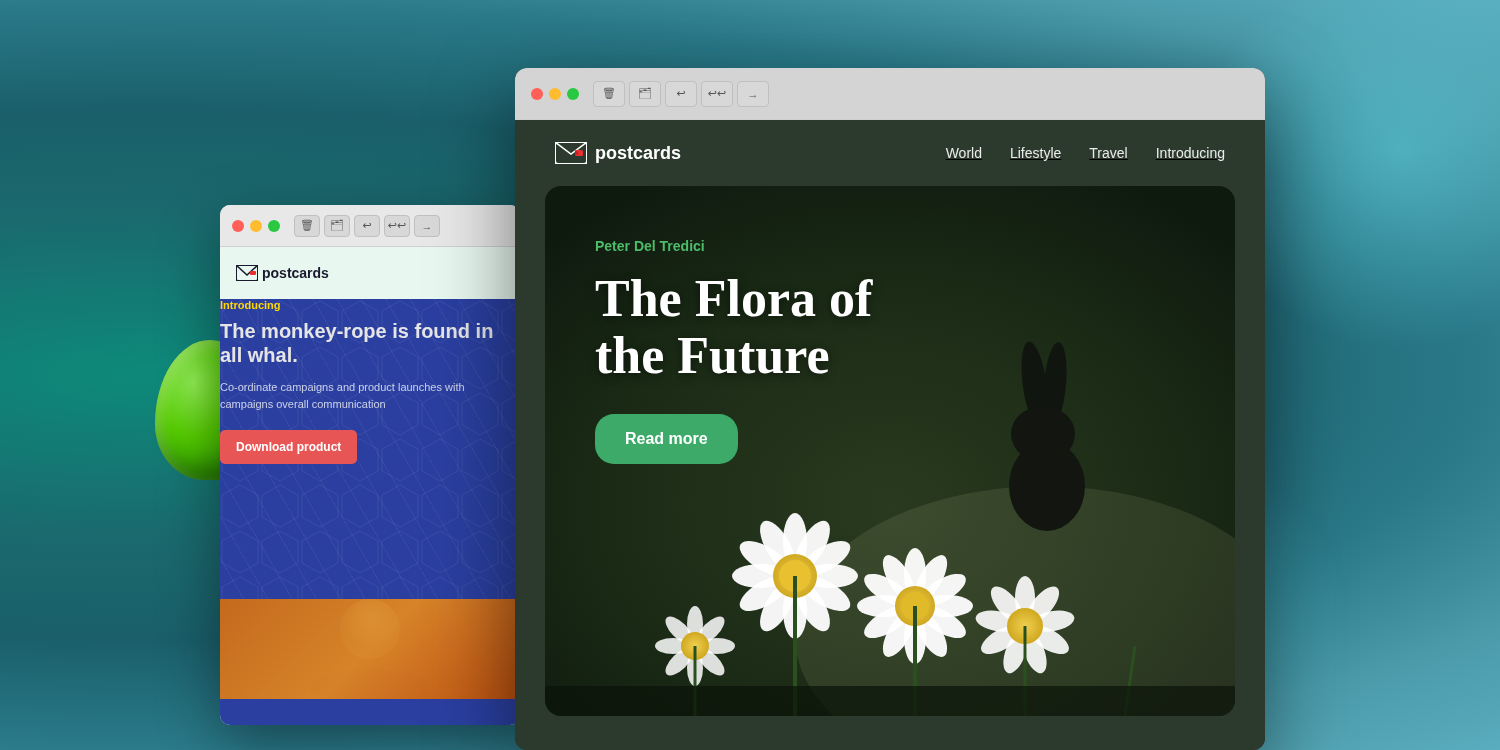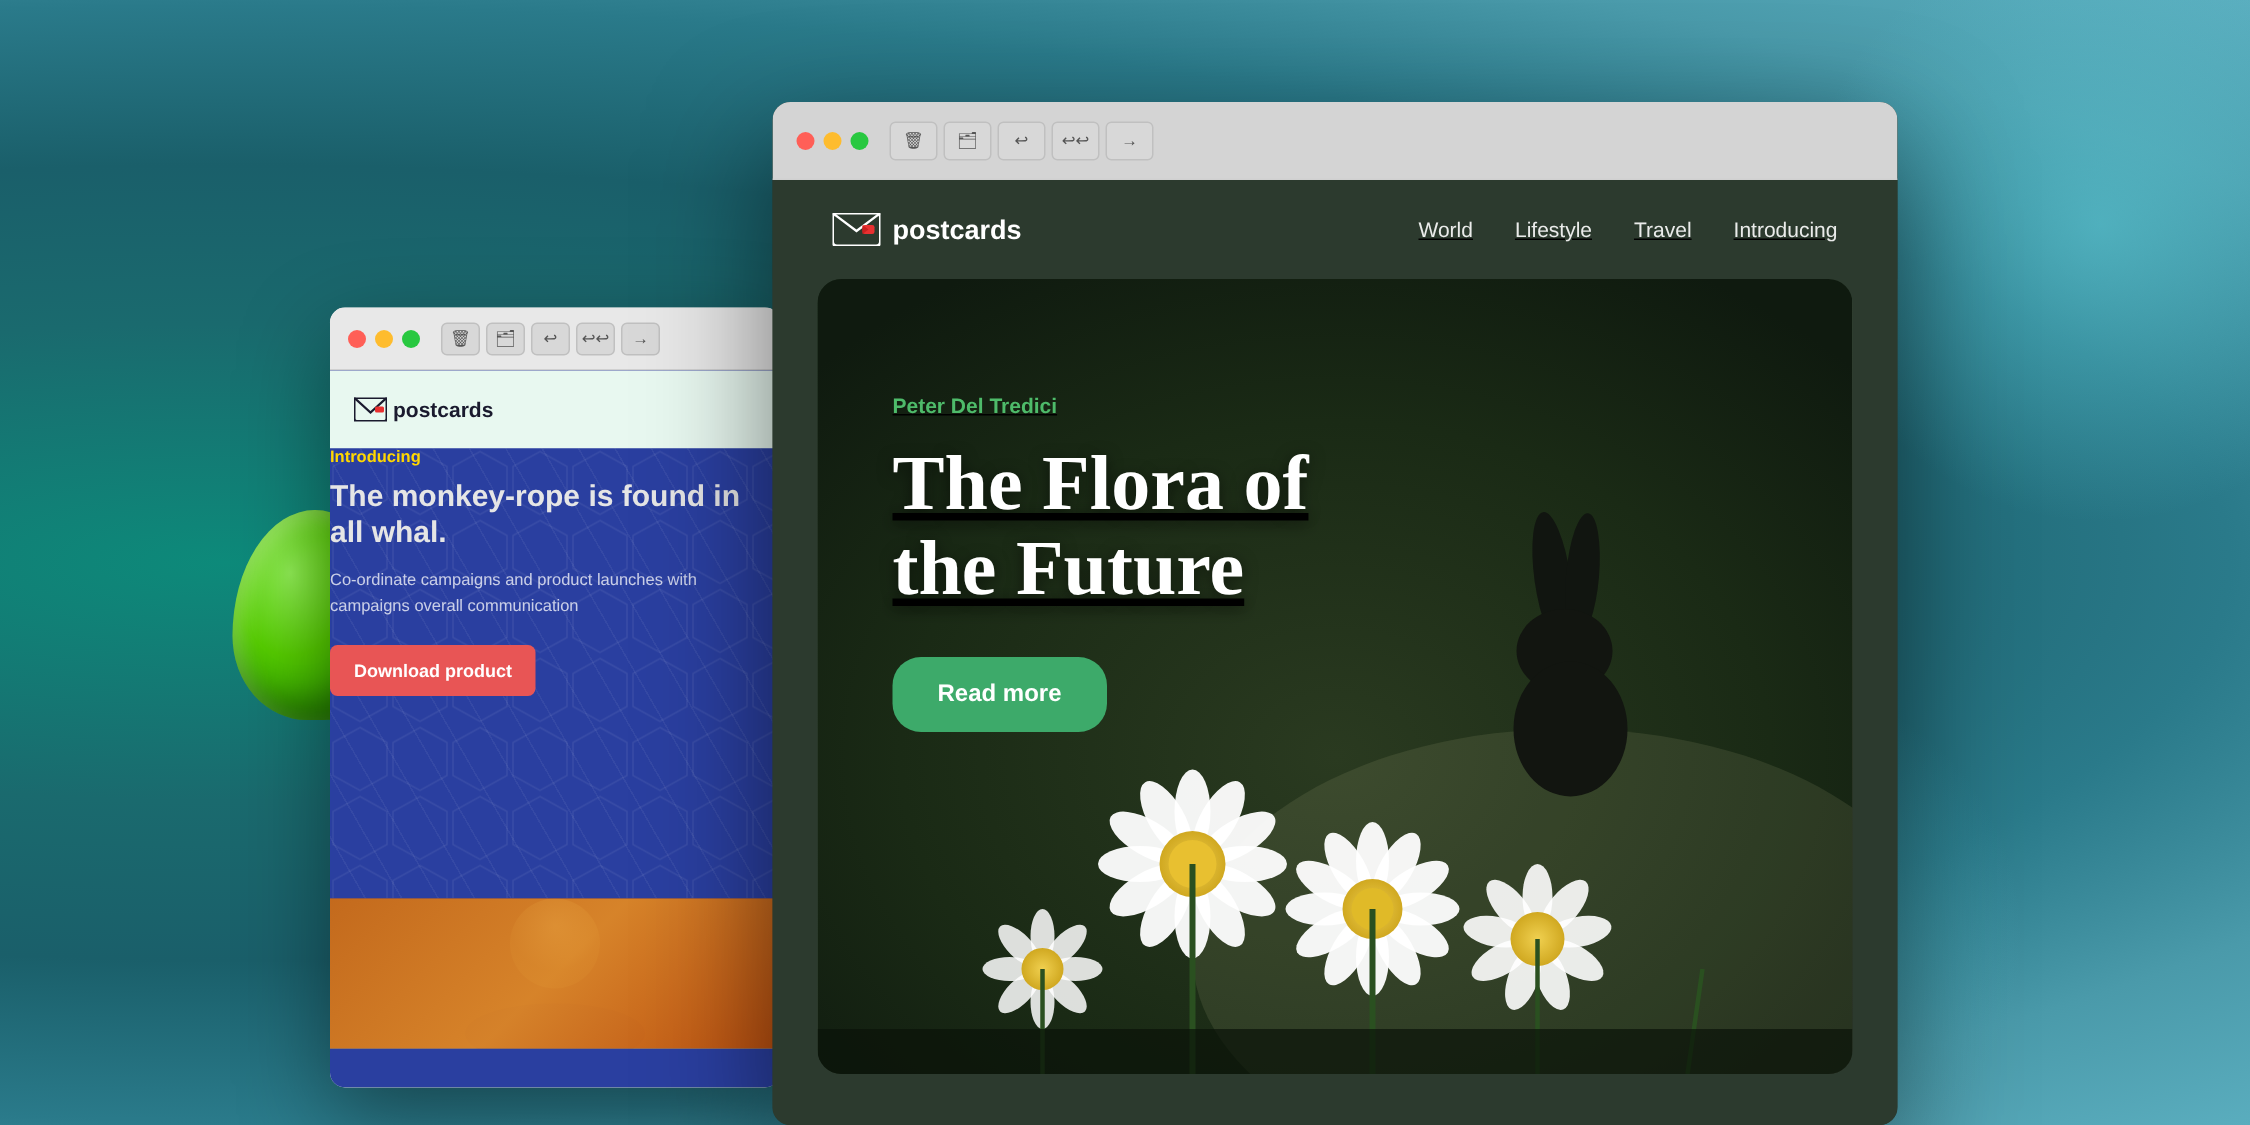--- a/index.html
+++ b/index.html
@@ -289,23 +289,22 @@
       inset: 0;
       background: 
         radial-gradient(ellipse at 60% 100%, rgba(200,200,180,0.3) 0%, transparent 50%),
         radial-gradient(ellipse at 80% 80%, rgba(180,180,160,0.2) 0%, transparent 40%);
     }
 
     
     .hero-text {
       position: absolute;
       left: 50px;
-      top: 76px;
+      top: 52px;
       z-index: 10;
-      text-decoration: underline;
     }
 
     .author-name {
       color: #4ebb6a;
       font-size: 14px;
       font-weight: 600;
       margin-bottom: 16px;
     }
 
     .hero-title {

